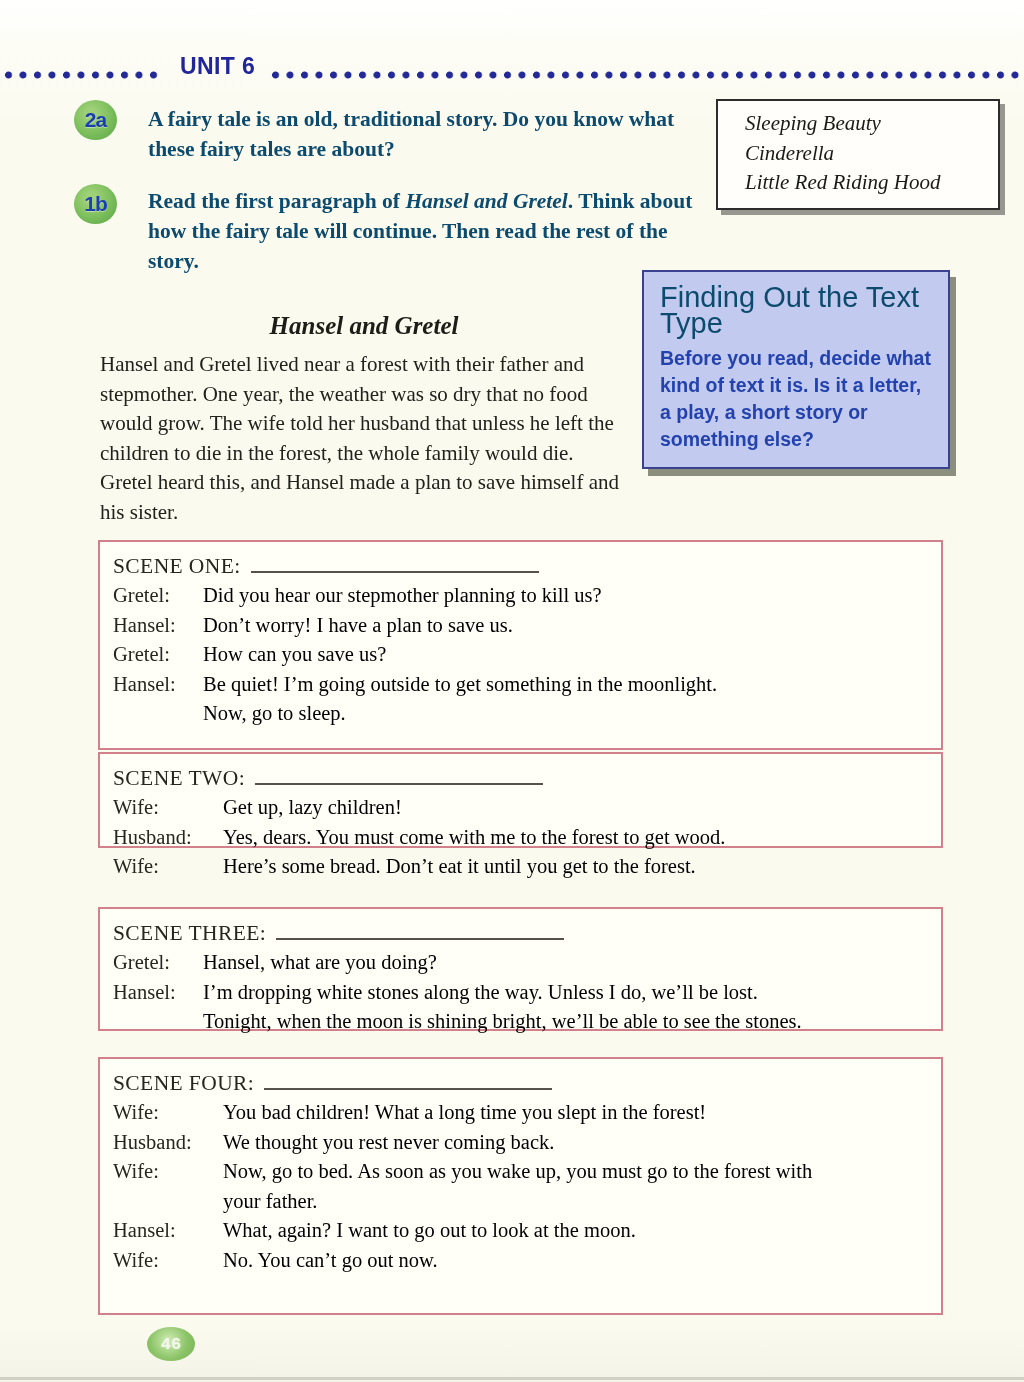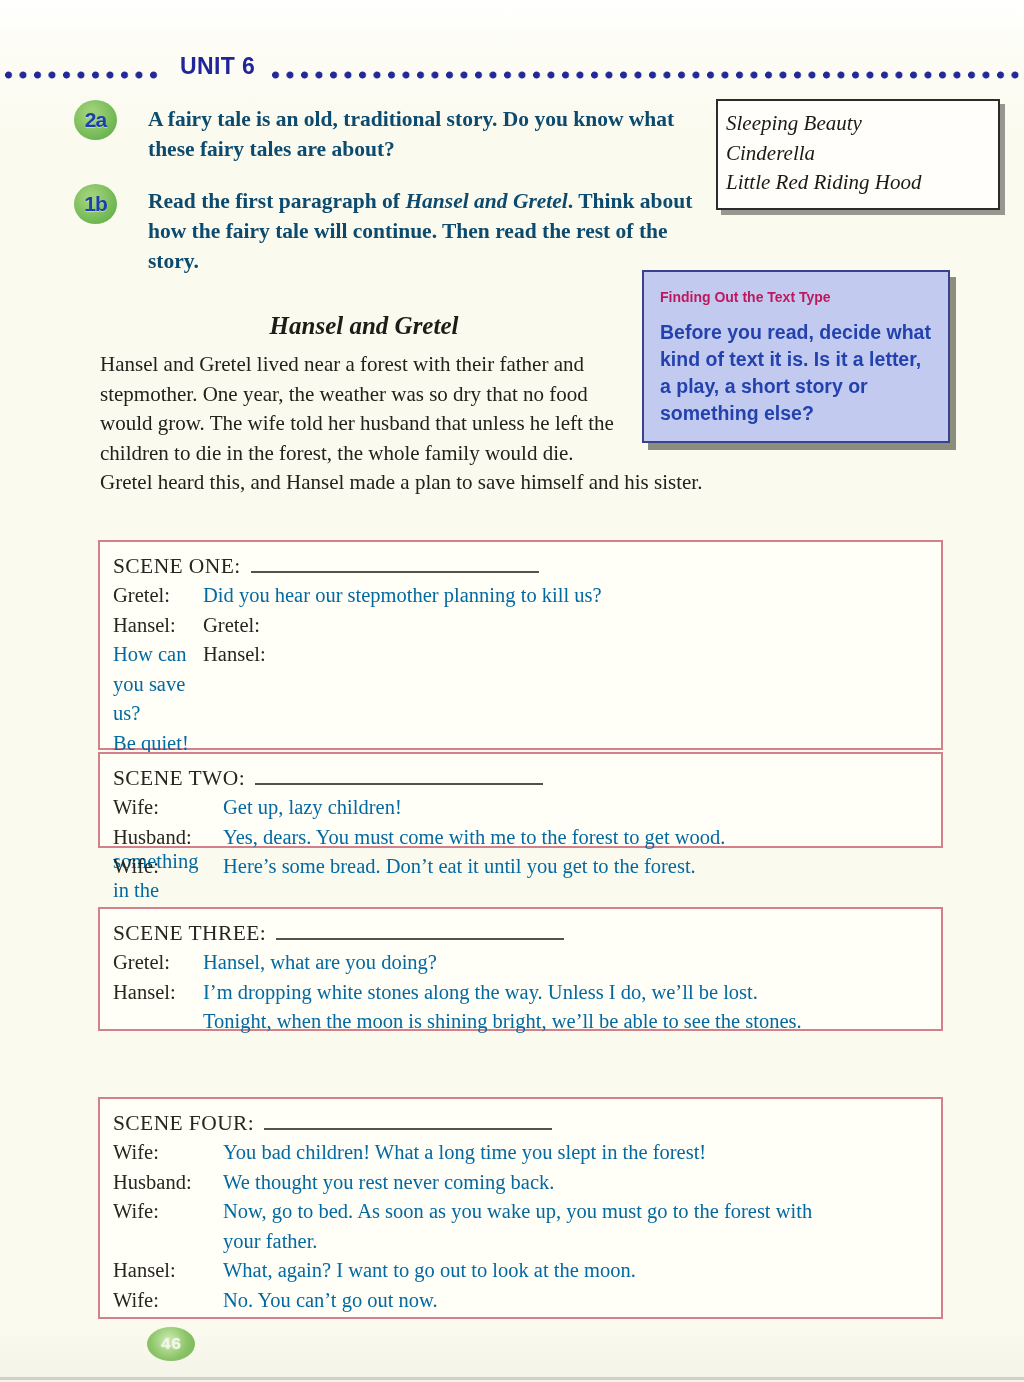--- a/index.html
+++ b/index.html
@@ -28,46 +28,46 @@
     letter-spacing:-1px; text-shadow:0 1px 1px rgba(255,255,255,0.45); }
   .badge-2a { left:74px; top:100px; }
   .badge-2b { left:74px; top:184px; }
   .exercise-text { position:absolute; left:148px; font-weight:700; font-size:21.5px; line-height:30px; color:#0c4a6e; }
   .ex2a { top:104px; width:552px; }
   .ex2b { top:186px; width:566px; }
   .ex-italic { font-style:italic; }
   
   .tales-box { position:absolute; left:716px; top:99px; width:284px;
     background:#fffefb; border:2px solid #2c2c2c; box-shadow:5px 5px 0 #97978f;
-    padding:8px 10px 10px 8px; }
+    padding:8px 10px 10px 27px; }
   .tales-box .tale { font-style:italic; font-size:21px; line-height:29.5px; color:#1b1b15; }
   
   .story { position:absolute; left:100px; top:268px; width:850px; font-size:21px; line-height:29.5px; }
   .tip-box { float:right; width:308px; margin:2px 0 12px 14px;
     background:#c2cbef; border:2px solid #3a428f; box-shadow:6px 7px 0 #8b8e7c;
     padding:12px 14px 14px 16px; font-family:"Liberation Sans", sans-serif; }
-  .tip-title { color:#be185d; font-weight:700; font-size:14px; line-height:26px; margin-bottom:9px; }
+  .tip-title { color:#0c4a6e; font-weight:400; font-size:29px; line-height:26px; margin-bottom:9px; }
   .tip-body  { color:#2342ae; font-weight:700; font-size:19.5px; line-height:27px; }
   .story-title { text-align:center; font-weight:700; font-style:italic; font-size:25px; line-height:32px;
     margin:42px 0 8px 0; color:#1d1d17; }
   .story-paragraph { color:#22221c; }
   
   .scene { position:absolute; left:98px; width:845px;
     background:#fffef7; border:2px solid #d3808d; padding:9px 12px 0 13px; }
   .scene-1 { top:540px; height:210px; }
   .scene-2 { top:752px; height:96px; }
   .scene-3 { top:907px; height:124px; }
-  .scene-4 { top:1057px; height:222px;margin-top:40px; }
+  .scene-4 { top:1057px; height:258px; }
   .scene-heading { font-size:21.5px; line-height:30px; color:#26261f; letter-spacing:0.4px; }
   .scene-blank { display:inline-block; width:288px; height:15px; margin-left:10px;
     border-bottom:2px solid #56524b; }
   .dialogue { display:grid; grid-template-columns:90px 1fr; }
   .wide-col .dialogue { grid-template-columns:110px 1fr; }
   .speaker { font-size:20.5px; line-height:29.5px; color:#26261f; }
-  .line-text { font-size:20.5px; line-height:29.5px; color:#0369a1; white-space:pre-line; }
+  .line-text { font-size:20.5px; line-height:29.5px; color:#000000; white-space:pre-line; }
   
   .page-badge { position:absolute; left:147px; top:1327px; width:48px; height:34px; border-radius:50%;
     background:radial-gradient(circle at 45% 40%, #c4e5a6 10%, #8cc468 55%, #74b254 100%);
     display:flex; align-items:center; justify-content:center;
     font-family:Liberation Mono, monospace; font-weight:700; font-size:17px;
     color:#f2f7ea; text-shadow:0 0 2px rgba(255,255,255,0.6); }
   .bottom-scan-edge { position:absolute; left:0; top:1377px; width:100%; height:3px; background:#b5b5ab; opacity:0.55; }
 </style>
 </head>
 <body>
@@ -98,20 +98,21 @@
   <div class="story-title">Hansel and Gretel</div>
   <div class="story-paragraph">Hansel and Gretel lived near a forest with their father and stepmother. One year, the weather was so dry that no food would grow. The wife told her husband that unless he left the children to die in the forest, the whole family would die. Gretel heard this, and Hansel made a plan to save himself and his sister.</div>
 </div>
 
 <div class="scene scene-1">
   <div class="scene-heading"><span>SCENE ONE:</span><span class="scene-blank"></span></div>
   <div class="dialogue">
     <div class="speaker">Gretel:</div>
     <div class="line-text">Did you hear our stepmother planning to kill us?</div>
     <div class="speaker">Hansel:</div>
+    <div class="line-text">Don’t worry! I have a plan to save us.</div>
     <div class="speaker">Gretel:</div>
     <div class="line-text">How can you save us?</div>
     <div class="speaker">Hansel:</div>
     <div class="line-text">Be quiet! I’m going outside to get something in the moonlight.
 Now, go to sleep.</div>
   </div>
 </div>
 
 <div class="scene scene-2 wide-col">
   <div class="scene-heading"><span>SCENE TWO:</span><span class="scene-blank"></span></div>

